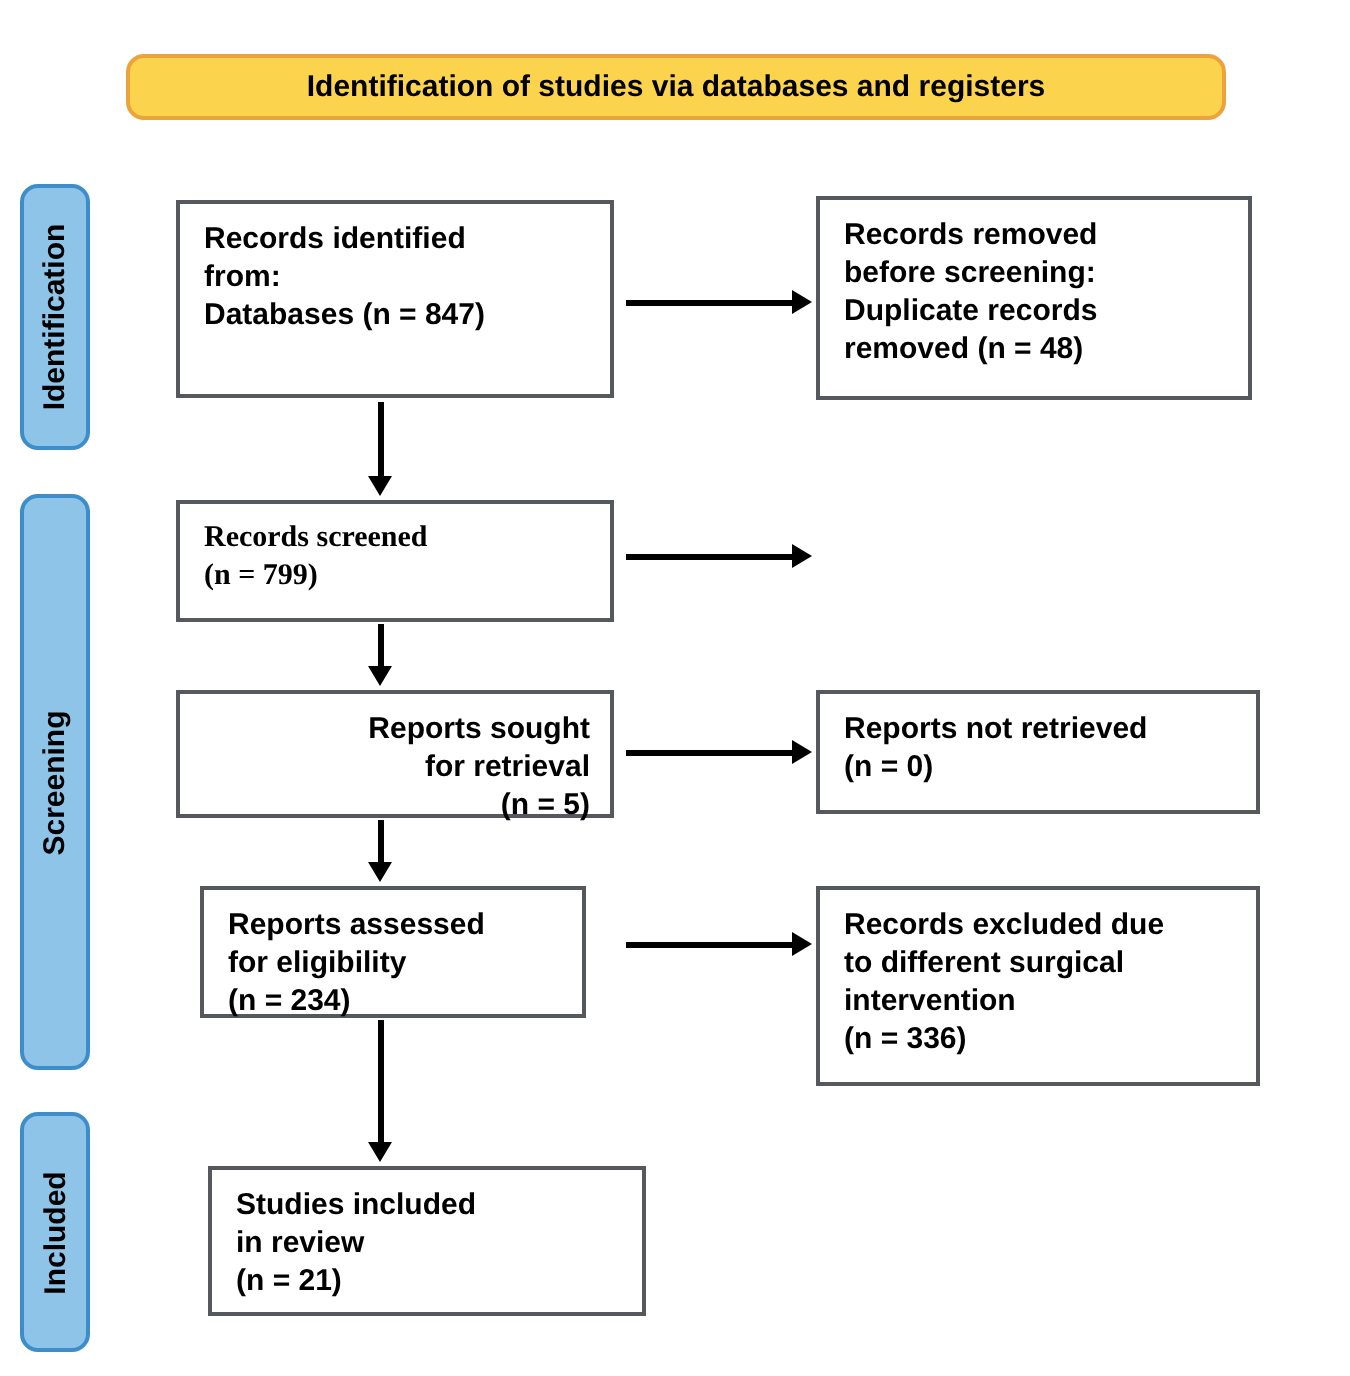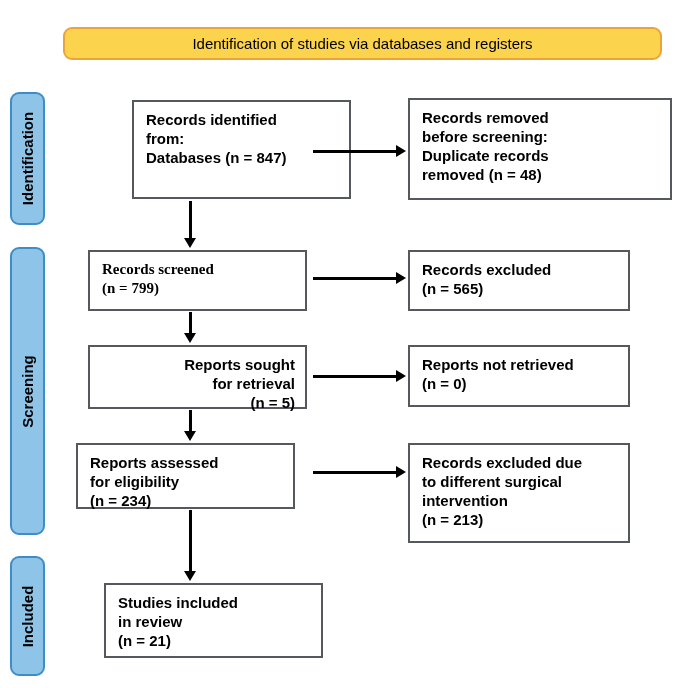--- a/index.html
+++ b/index.html
@@ -13,27 +13,27 @@
   html,body{margin:0;padding:0;background:#ffffff;}
   .canvas{
     position:relative;
     width:675px;height:688px;
     background:#ffffff;
     font-family:"Liberation Sans",sans-serif;
     color:#000;
     overflow:hidden;
   }
   .banner{
-    position:absolute;left:63px;top:27px;width:599px;height:33px;
+    position:absolute;left:63px;top:27px;width:550px;height:33px;
     background:var(--banner-fill);
     border:2px solid var(--banner-border);
     border-radius:9px;
     box-sizing:border-box;
     display:flex;align-items:center;justify-content:center;
-    font-size:15px;font-weight:normal;
+    font-size:15px;font-weight:bold;
   }
   .stage{
     position:absolute;left:10px;width:35px;
     background:var(--stage-fill);
     border:2px solid var(--stage-border);
     border-radius:9px;
     box-sizing:border-box;
     display:flex;align-items:center;justify-content:center;
   }
   .stage .rot{
@@ -75,64 +75,60 @@
   <div class="stage" style="top:92px;height:133px;">
     <span class="rot">Identification</span>
   </div>
   <div class="stage" style="top:247px;height:288px;">
     <span class="rot">Screening</span>
   </div>
   <div class="stage" style="top:556px;height:120px;">
     <span class="rot">Included</span>
   </div>
 
-  <div class="fbox" style="left:88px;top:100px;width:219px;height:99px;margin-left:44px;">
+  <div class="fbox" style="left:88px;top:100px;width:219px;height:99px;">
     <span class="txt">Records identified
 from:
 Databases (n = 847)</span>
   </div>
   <div class="fbox" style="left:88px;top:250px;width:219px;height:61px;font-family:Liberation Serif, serif;">
     <span class="txt">Records screened
 (n = 799)</span>
   </div>
   <div class="fbox" style="left:88px;top:345px;width:219px;height:64px;text-align:right;">
     <span class="txt">Reports sought
 for retrieval
 (n = 5)</span>
   </div>
-  <div class="fbox" style="left:76px;top:443px;width:219px;height:66px;">
+  <div class="fbox" style="left:100px;top:443px;width:193px;height:66px;">
     <span class="txt">Reports assessed
 for eligibility
 (n = 234)</span>
   </div>
   <div class="fbox" style="left:104px;top:583px;width:219px;height:75px;">
     <span class="txt">Studies included
 in review
 (n = 21)</span>
   </div>
 
-  <div class="fbox" style="left:408px;top:98px;width:264px;height:102px;">
+  <div class="fbox" style="left:408px;top:98px;width:218px;height:102px;">
     <span class="txt">Records removed
 before screening:
 Duplicate records
 removed (n = 48)</span>
-  </div>
-  <div class="fbox" style="left:408px;top:250px;width:222px;height:61px;">
-    <span class="txt">Records excluded
-(n = 565)</span>
   </div>
   <div class="fbox" style="left:408px;top:345px;width:222px;height:62px;">
     <span class="txt">Reports not retrieved
 (n = 0)</span>
   </div>
   <div class="fbox" style="left:408px;top:443px;width:222px;height:100px;">
     <span class="txt">Records excluded due
 to different surgical
 intervention
-(n = 213)</span>
+(n = 336)</span>
   </div>
 
   <div class="arrow-h" style="left:313px;top:150px;width:84px;"></div>
   <div class="arrow-h" style="left:313px;top:277px;width:84px;"></div>
   <div class="arrow-h" style="left:313px;top:375px;width:84px;"></div>
   <div class="arrow-h" style="left:313px;top:471px;width:84px;"></div>
 
   <div class="arrow-v" style="left:189px;top:201px;height:38px;"></div>
   <div class="arrow-v" style="left:189px;top:312px;height:22px;"></div>
   <div class="arrow-v" style="left:189px;top:410px;height:22px;"></div>

